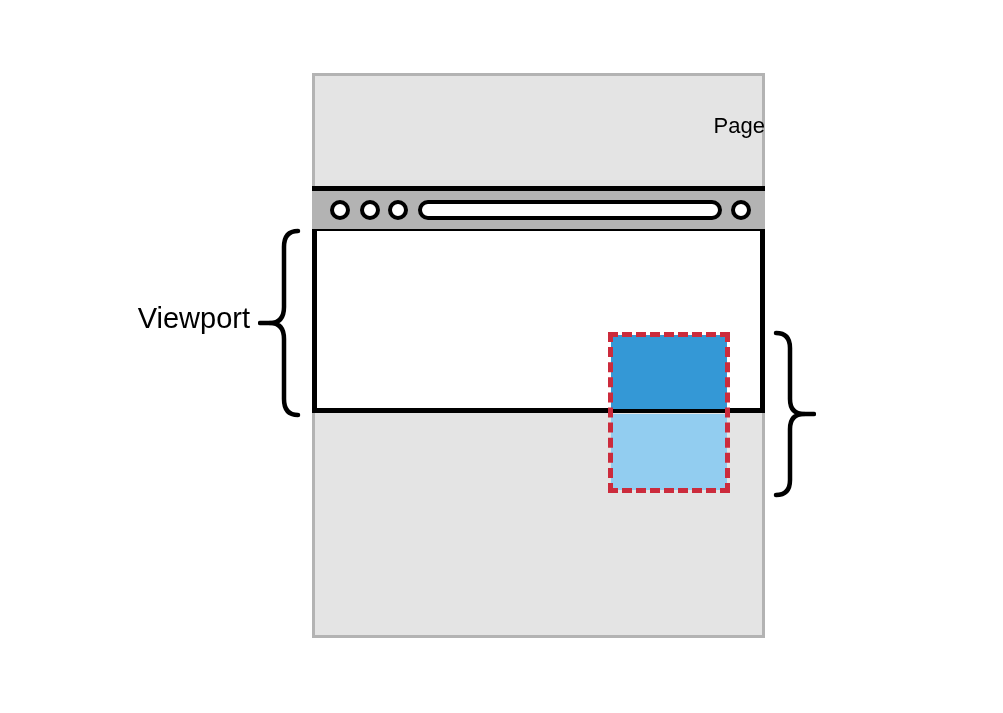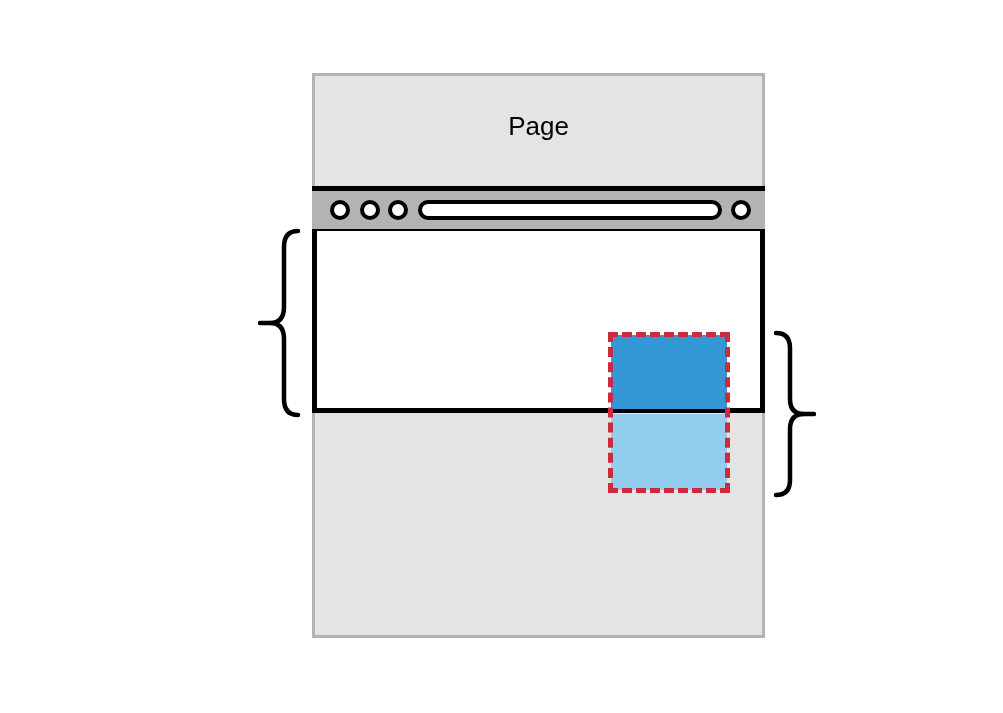--- a/index.html
+++ b/index.html
@@ -29,22 +29,22 @@
     width: 453px;
     height: 565px;
     background: #E4E4E4;
     border: 3px solid #B3B3B3;
     box-sizing: border-box;
   }
   #page-label {
     left: 312px;
     top: 106px;
     width: 453px;
-    text-align: center;
-    font-size: 26px;
+    text-align: right;
+    font-size: 22px;
     color: #000000;
     line-height: 40px;
     white-space: nowrap;
   }
 
   
   #chrome-bar {
     left: 312px;
     top: 186px;
     width: 453px;
@@ -166,19 +166,20 @@
   <div id="viewport-box" class="abs"></div>
 
   <div id="target-visible" class="abs"></div>
   <div id="target-hidden" class="abs"></div>
   <div id="target-outline" class="abs"></div>
 
   <svg id="viewport-brace" class="abs" viewBox="0 0 44 190">
     <path d="M 40 3 Q 26 3 26 19 L 26 79 Q 26 95 12 95 Q 26 95 26 111 L 26 171 Q 26 187 40 187" fill="none" stroke="#000000" stroke-width="4.5" stroke-linecap="round" stroke-linejoin="round"></path>
     <path d="M 12 95 L 2 95" fill="none" stroke="#000000" stroke-width="4.5" stroke-linecap="round"></path>
   </svg>
+  <div id="viewport-label" class="abs">Viewport</div>
 
   <svg id="target-brace" class="abs" viewBox="0 0 44 168">
     <path d="M 4 3 Q 18 3 18 18 L 18 69 Q 18 84 32 84 Q 18 84 18 99 L 18 150 Q 18 165 4 165" fill="none" stroke="#000000" stroke-width="4.5" stroke-linecap="round" stroke-linejoin="round"></path>
     <path d="M 32 84 L 42 84" fill="none" stroke="#000000" stroke-width="4.5" stroke-linecap="round"></path>
   </svg>
 
 </div>
 
 </body></html>

